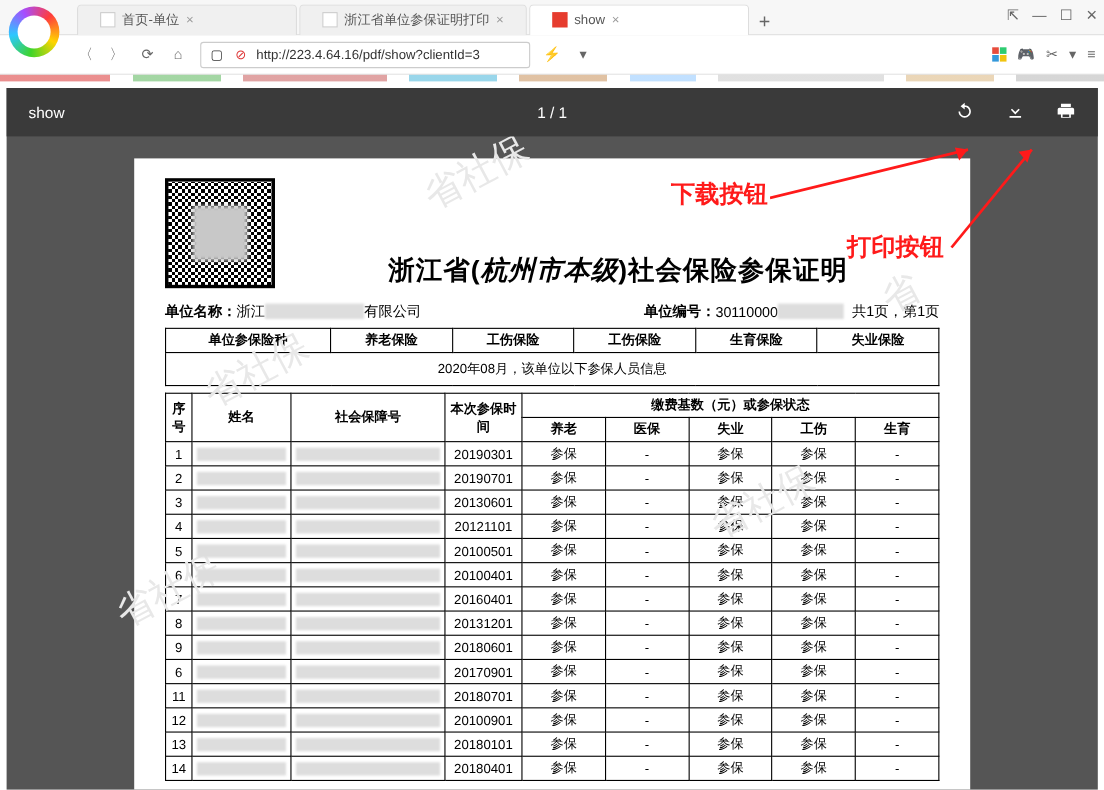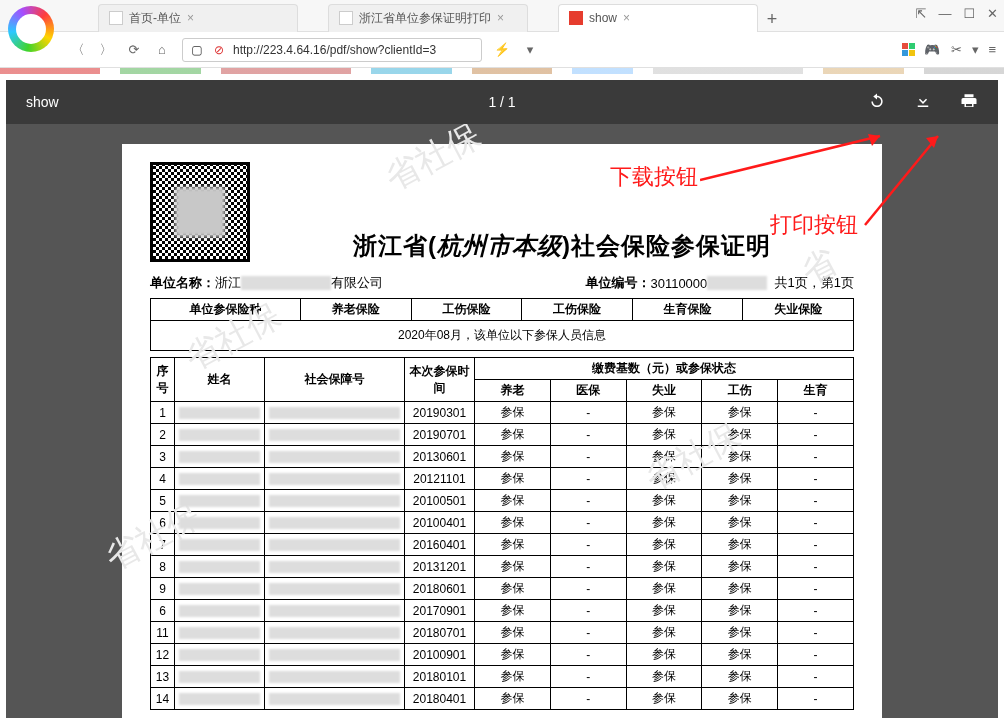--- a/index.html
+++ b/index.html
@@ -3,21 +3,21 @@
 <meta charset="utf-8">
 <style>
 * { box-sizing: border-box; margin: 0; padding: 0; }
 body { font-family: "Microsoft YaHei", sans-serif; background:#fff; width:1004px; height:718px; overflow:hidden; position:relative; }
 
 
 .titlebar { height:32px; background:#f7f7f7; display:flex; align-items:center; position:relative; border-bottom:1px solid #e0e0e0;}
 .browser-icon { width:46px; height:46px; position:absolute; left:8px; top:6px; border-radius:50%; background:conic-gradient(from 45deg,#ff3d3d,#ffd400,#3fd42b,#2bc8ff,#a64dff,#ff3d3d); z-index:5;}
 .browser-icon::after{content:"";position:absolute;left:8px;top:8px;right:8px;bottom:8px;background:#fff;border-radius:50%;}
 .tabs { display:flex; margin-left:70px; height:32px; align-items:flex-end; gap:2px;}
-.tab { display:flex; align-items:center; height:28px; padding:0 10px; font-size:12px; color:#555; border:1px solid #ddd; border-bottom:none; border-radius:4px 4px 0 0; background:#f0f0f0; gap:6px; min-width:200px;margin-left:28px;}
+.tab { display:flex; align-items:center; height:28px; padding:0 20px; font-size:12px; color:#555; border:1px solid #ddd; border-bottom:none; border-radius:4px 4px 0 0; background:#f0f0f0; gap:6px; min-width:200px;}
 .tab.active { background:#fff;}
 .tab .favicon{width:14px;height:14px;border:1px solid #ccc;background:#fff;}
 .tab .fav360{width:14px;height:14px;background:#e63c2e;}
 .tab .close{color:#999;font-size:12px;}
 .newtab { width:24px; height:24px; display:flex; align-items:center; justify-content:center; color:#666; font-size:18px;}
 .winbtns { position:absolute; right:6px; top:6px; display:flex; gap:12px; color:#666; font-size:13px;}
 .winbtns span{cursor:default;}
 
 
 .toolbar { height:36px; background:#fff; border-bottom:1px solid #e0e0e0; display:flex; align-items:center; padding:0 8px 0 70px; gap:12px; font-size:13px; color:#666;}
@@ -60,21 +60,21 @@
 .metarow .sp{flex:1;}
 
 
 table{border-collapse:collapse;width:100%;font-size:12px;margin-top:6px;}
 th,td{border:1px solid #000;padding:2px 4px;text-align:center;height:20px;}
 th{font-weight:700;}
 .periodrow td{border-left:1px solid #000;border-right:1px solid #000;}
 .redcell{background:#ddd;filter:blur(1px);}
 
 
-.ann{position:absolute;color:#ff1a1a;font-size:22px;font-weight:400;z-index:20;}
+.ann{position:absolute;color:#ff1a1a;font-size:22px;font-weight:700;z-index:20;}
 .arrow{position:absolute;z-index:19;}
 .arrow line{stroke:#ff1a1a;stroke-width:2.5;}
 .arrow polygon{fill:#ff1a1a;}
 </style>
 </head>
 <body>
 
 <div class="titlebar">
   <div class="browser-icon"></div>
   <div class="tabs">

